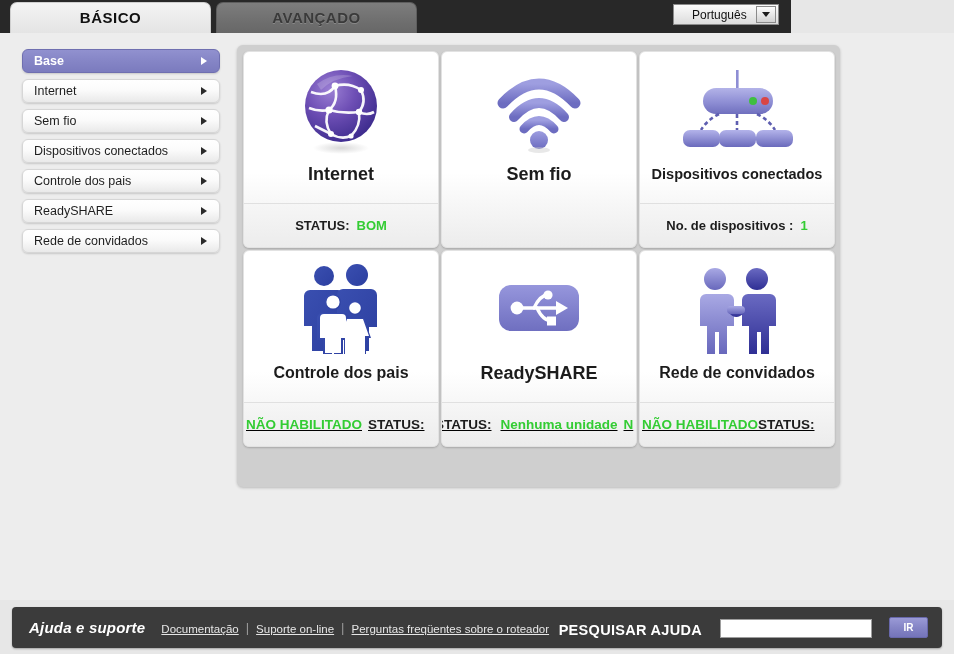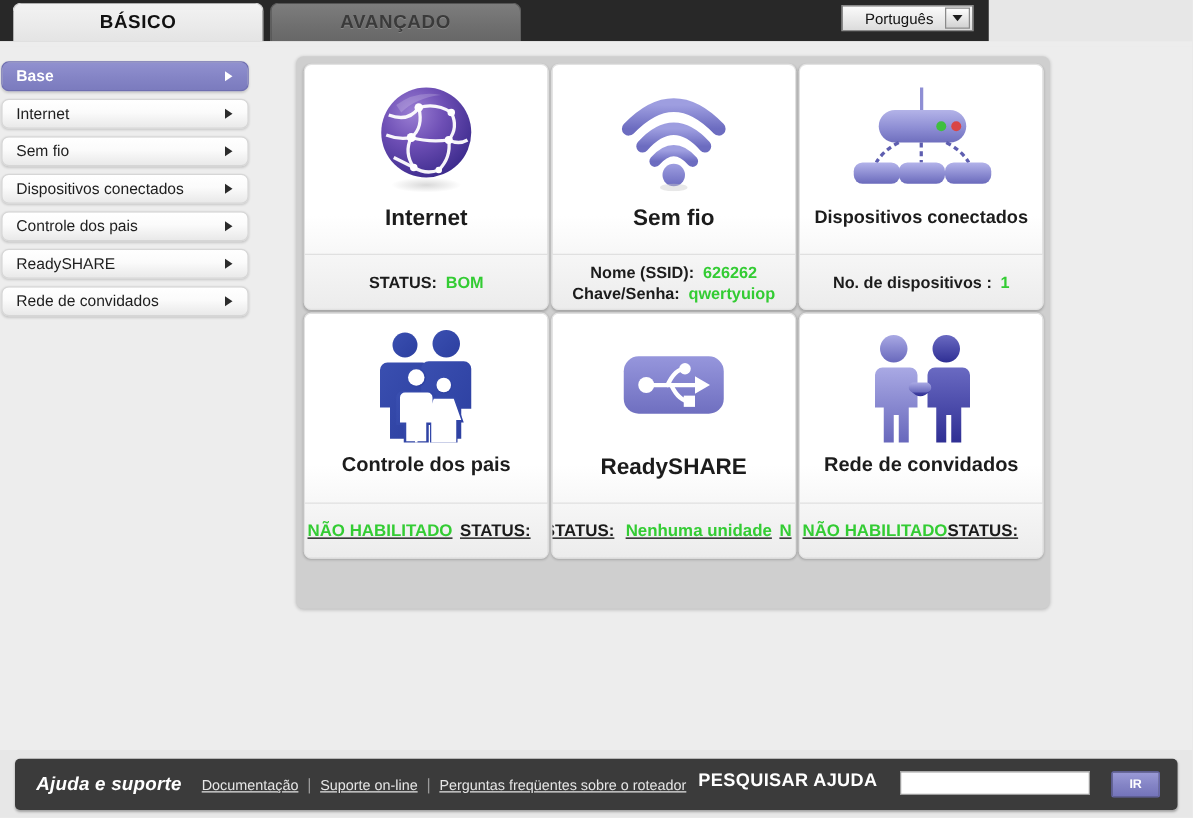--- a/index.html
+++ b/index.html
@@ -68,21 +68,21 @@
     border-top: 5px solid #1c1c1c;
   }
 
   
   .page {
     position: absolute; left: 0; top: 37px; width: 954px; height: 563px;
     background: #ededed;
   }
 
   
-  .sidebar { position: absolute; left: 1px; top: 12px; width: 198px; }
+  .sidebar { position: absolute; left: 22px; top: 12px; width: 198px; }
   .nav-item {
     position: relative;
     height: 24px; margin-bottom: 6px;
     border-radius: 6px;
     display: flex; align-items: center;
     font-size: 12.5px;
     box-sizing: border-box;
     background: linear-gradient(to bottom,#ffffff 0%,#fbfbfb 45%,#e9e9e9 100%);
     border: 1px solid #d6d6d6;
     box-shadow: 0 1px 2px rgba(0,0,0,.16);
@@ -178,21 +178,21 @@
   }
   .help-title {
     color: #ffffff; font-size: 15px; font-weight: bold;
     margin-left: 17px; letter-spacing: .2px; font-style: italic;
   }
   .help-links { margin-left: 16px; display: flex; align-items: flex-end; }
   .help-link { color: #e6e6e6; font-size: 11.5px; white-space: nowrap; }
   .help-sep { color: #9a9a9a; font-size: 13px; margin: 0 7px; }
   .search-area {
     margin-left: auto; margin-right: 14px;
-    display: flex; align-items: flex-start; gap: 8px;
+    display: flex; align-items: flex-end; gap: 8px;
   }
   .search-label {
     color: #ffffff; font-size: 14.5px; font-weight: bold; letter-spacing: .3px;
     margin-right: 10px;
   }
   .search-input {
     width: 152px; height: 19px;
     background: #ffffff; border: 1px solid #9d9d9d;
     box-sizing: border-box;
     font-family: "Liberation Sans", sans-serif; font-size: 12px;
@@ -327,32 +327,20 @@
                   <path d="M12 36 Q48 -2 84 36" stroke-width="11"></path>
                   <path d="M23 50 Q48 22 73 50" stroke-width="10"></path>
                   <path d="M33 62 Q48 45 63 62" stroke-width="9"></path>
                 </g>
                 <circle cx="48" cy="73" r="9" fill="url(#gWifi)"></circle>
                 <ellipse cx="48" cy="83" rx="11" ry="3" fill="#cccccc" opacity=".45"></ellipse>
               </svg>
             </div>
             <div class="card-title">Sem fio</div>
           </div>
-          <div class="card-foot">
-            <div class="foot-lines">
-              <div class="foot-row">
-                <span class="k">Nome (SSID):</span>
-                <span class="v">626262</span>
-              </div>
-              <div class="foot-row">
-                <span class="k">Chave/Senha:</span>
-                <span class="v">qwertyuiop</span>
-              </div>
-            </div>
-          </div>
         </div>
 
         <div class="card">
           <div class="card-body">
             <div class="card-icon">
               <svg width="120" height="92" viewBox="0 0 120 92">
                 <defs>
                   <linearGradient id="gRouter" x1="0" y1="0" x2="0" y2="1">
                     <stop offset="0%" stop-color="#b3b3e8"></stop>
                     <stop offset="55%" stop-color="#8e8ed4"></stop>

